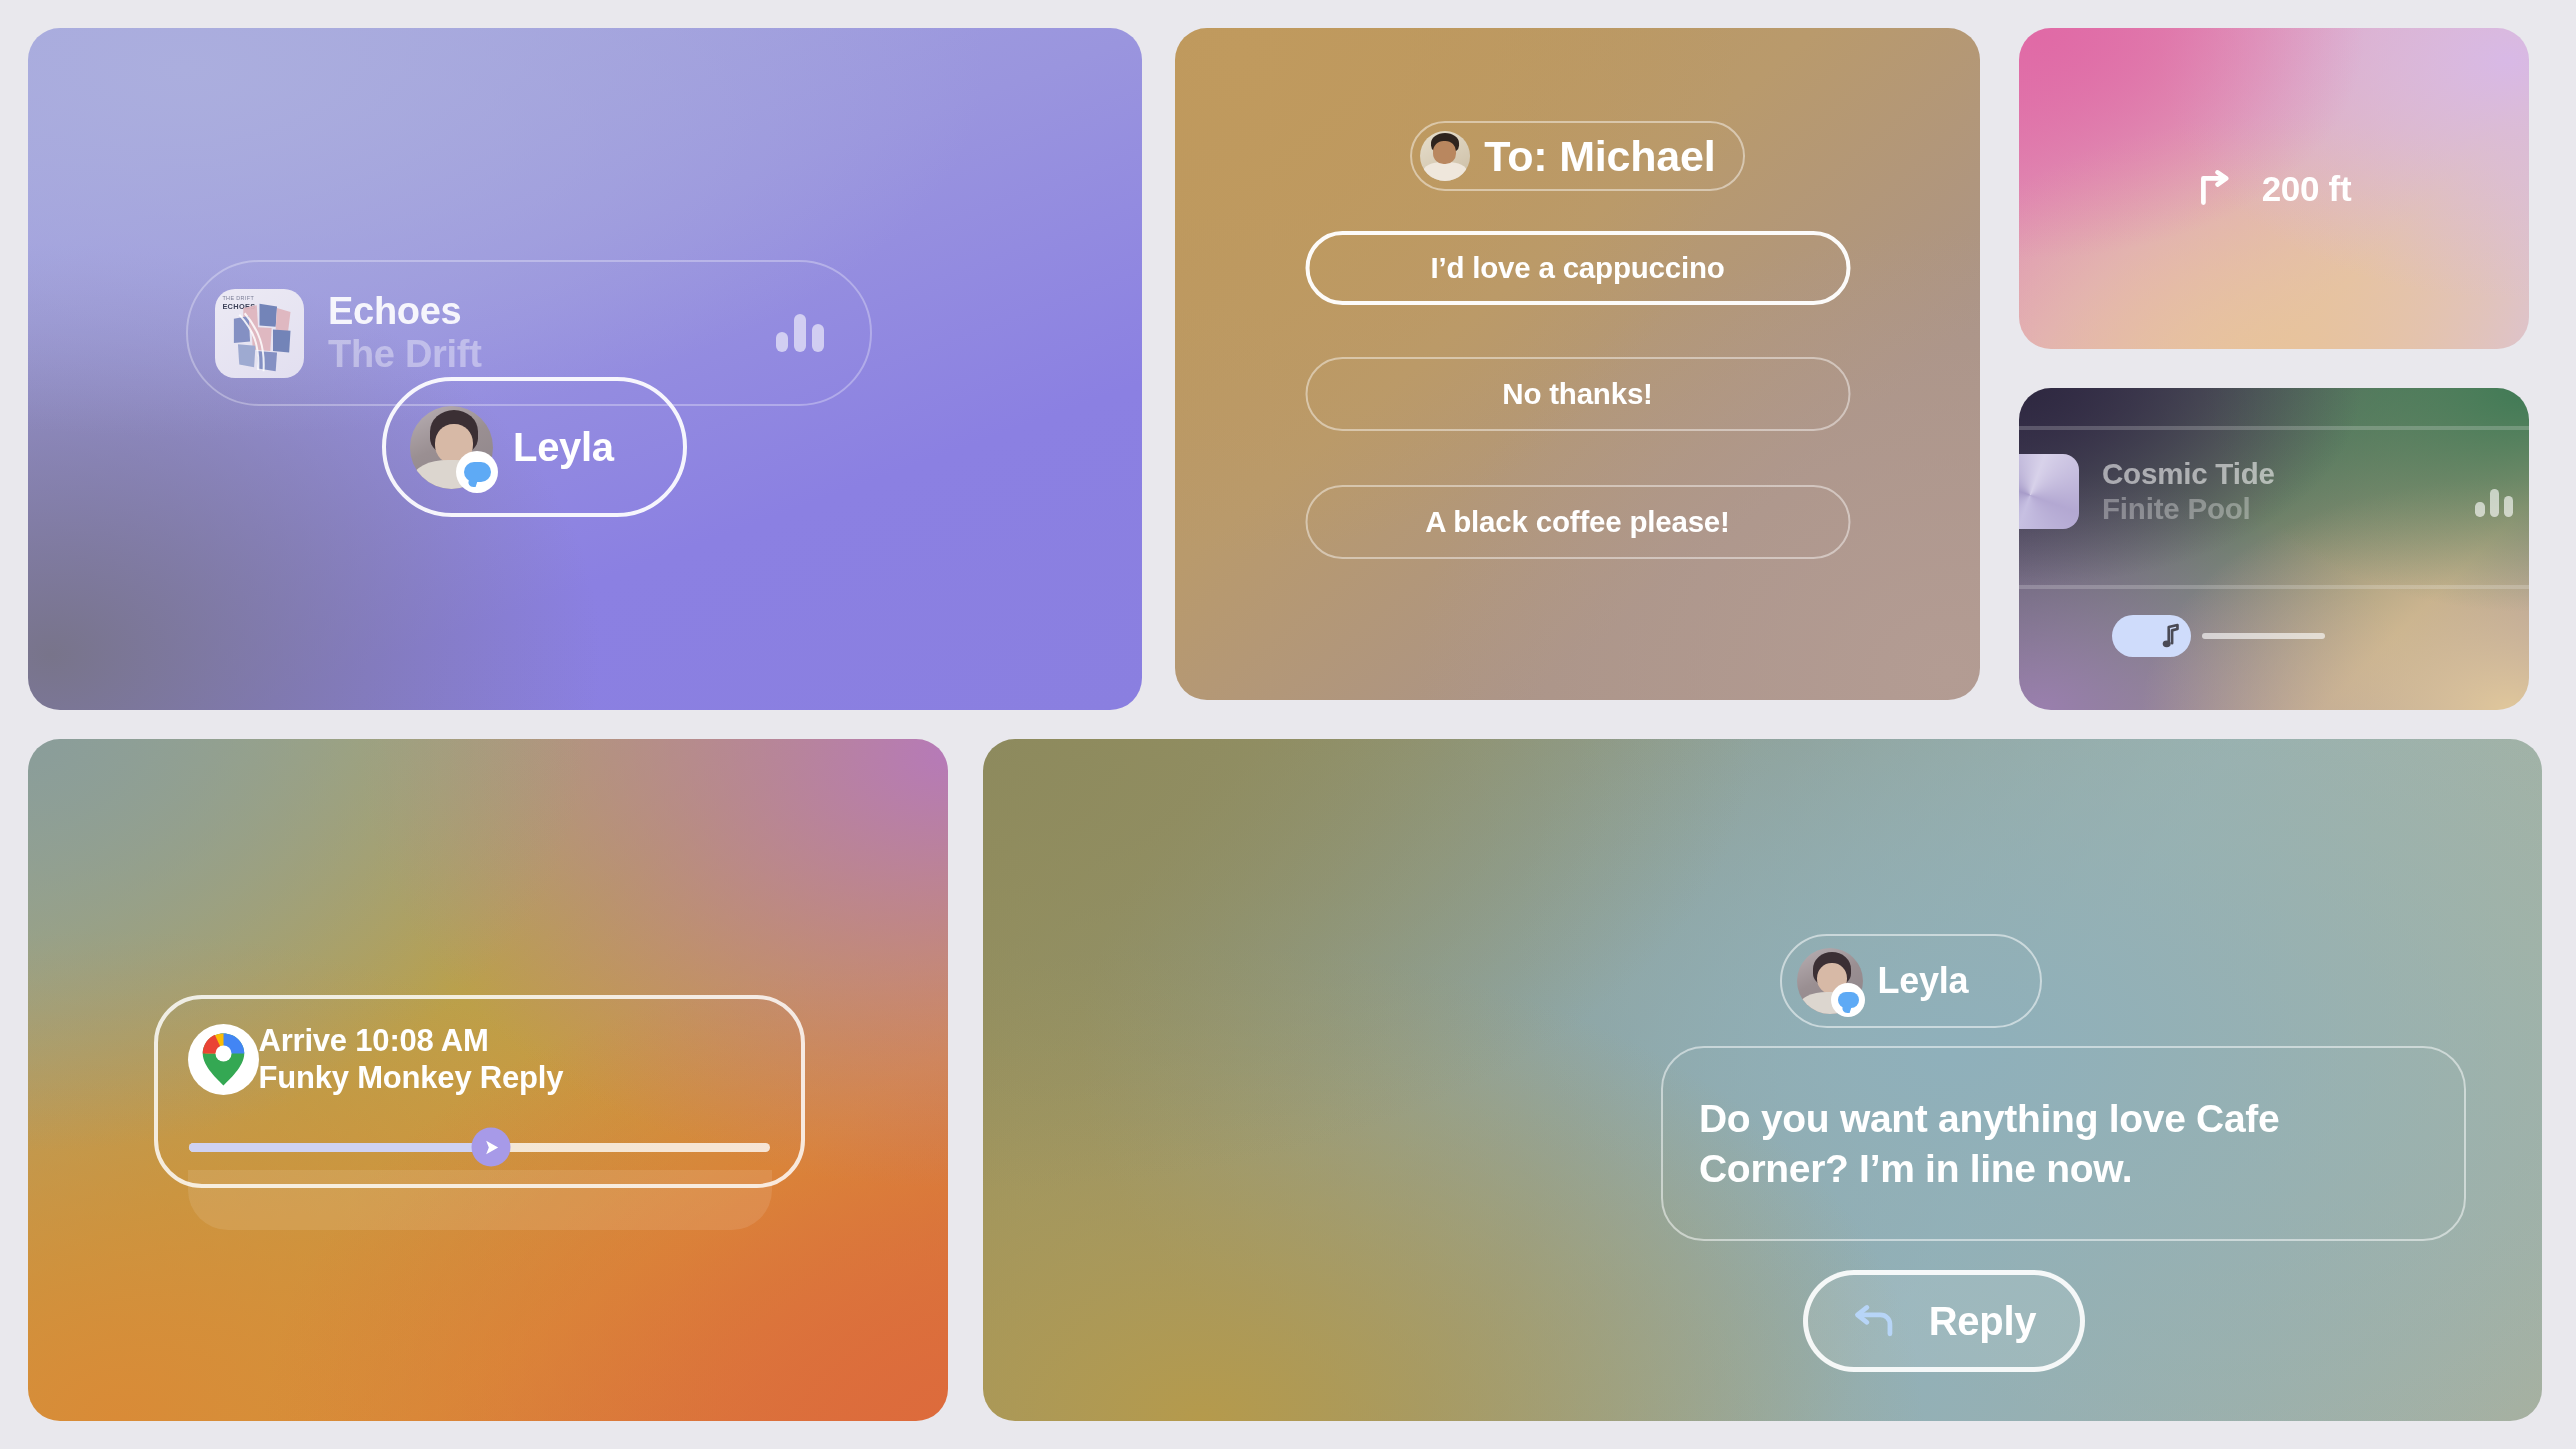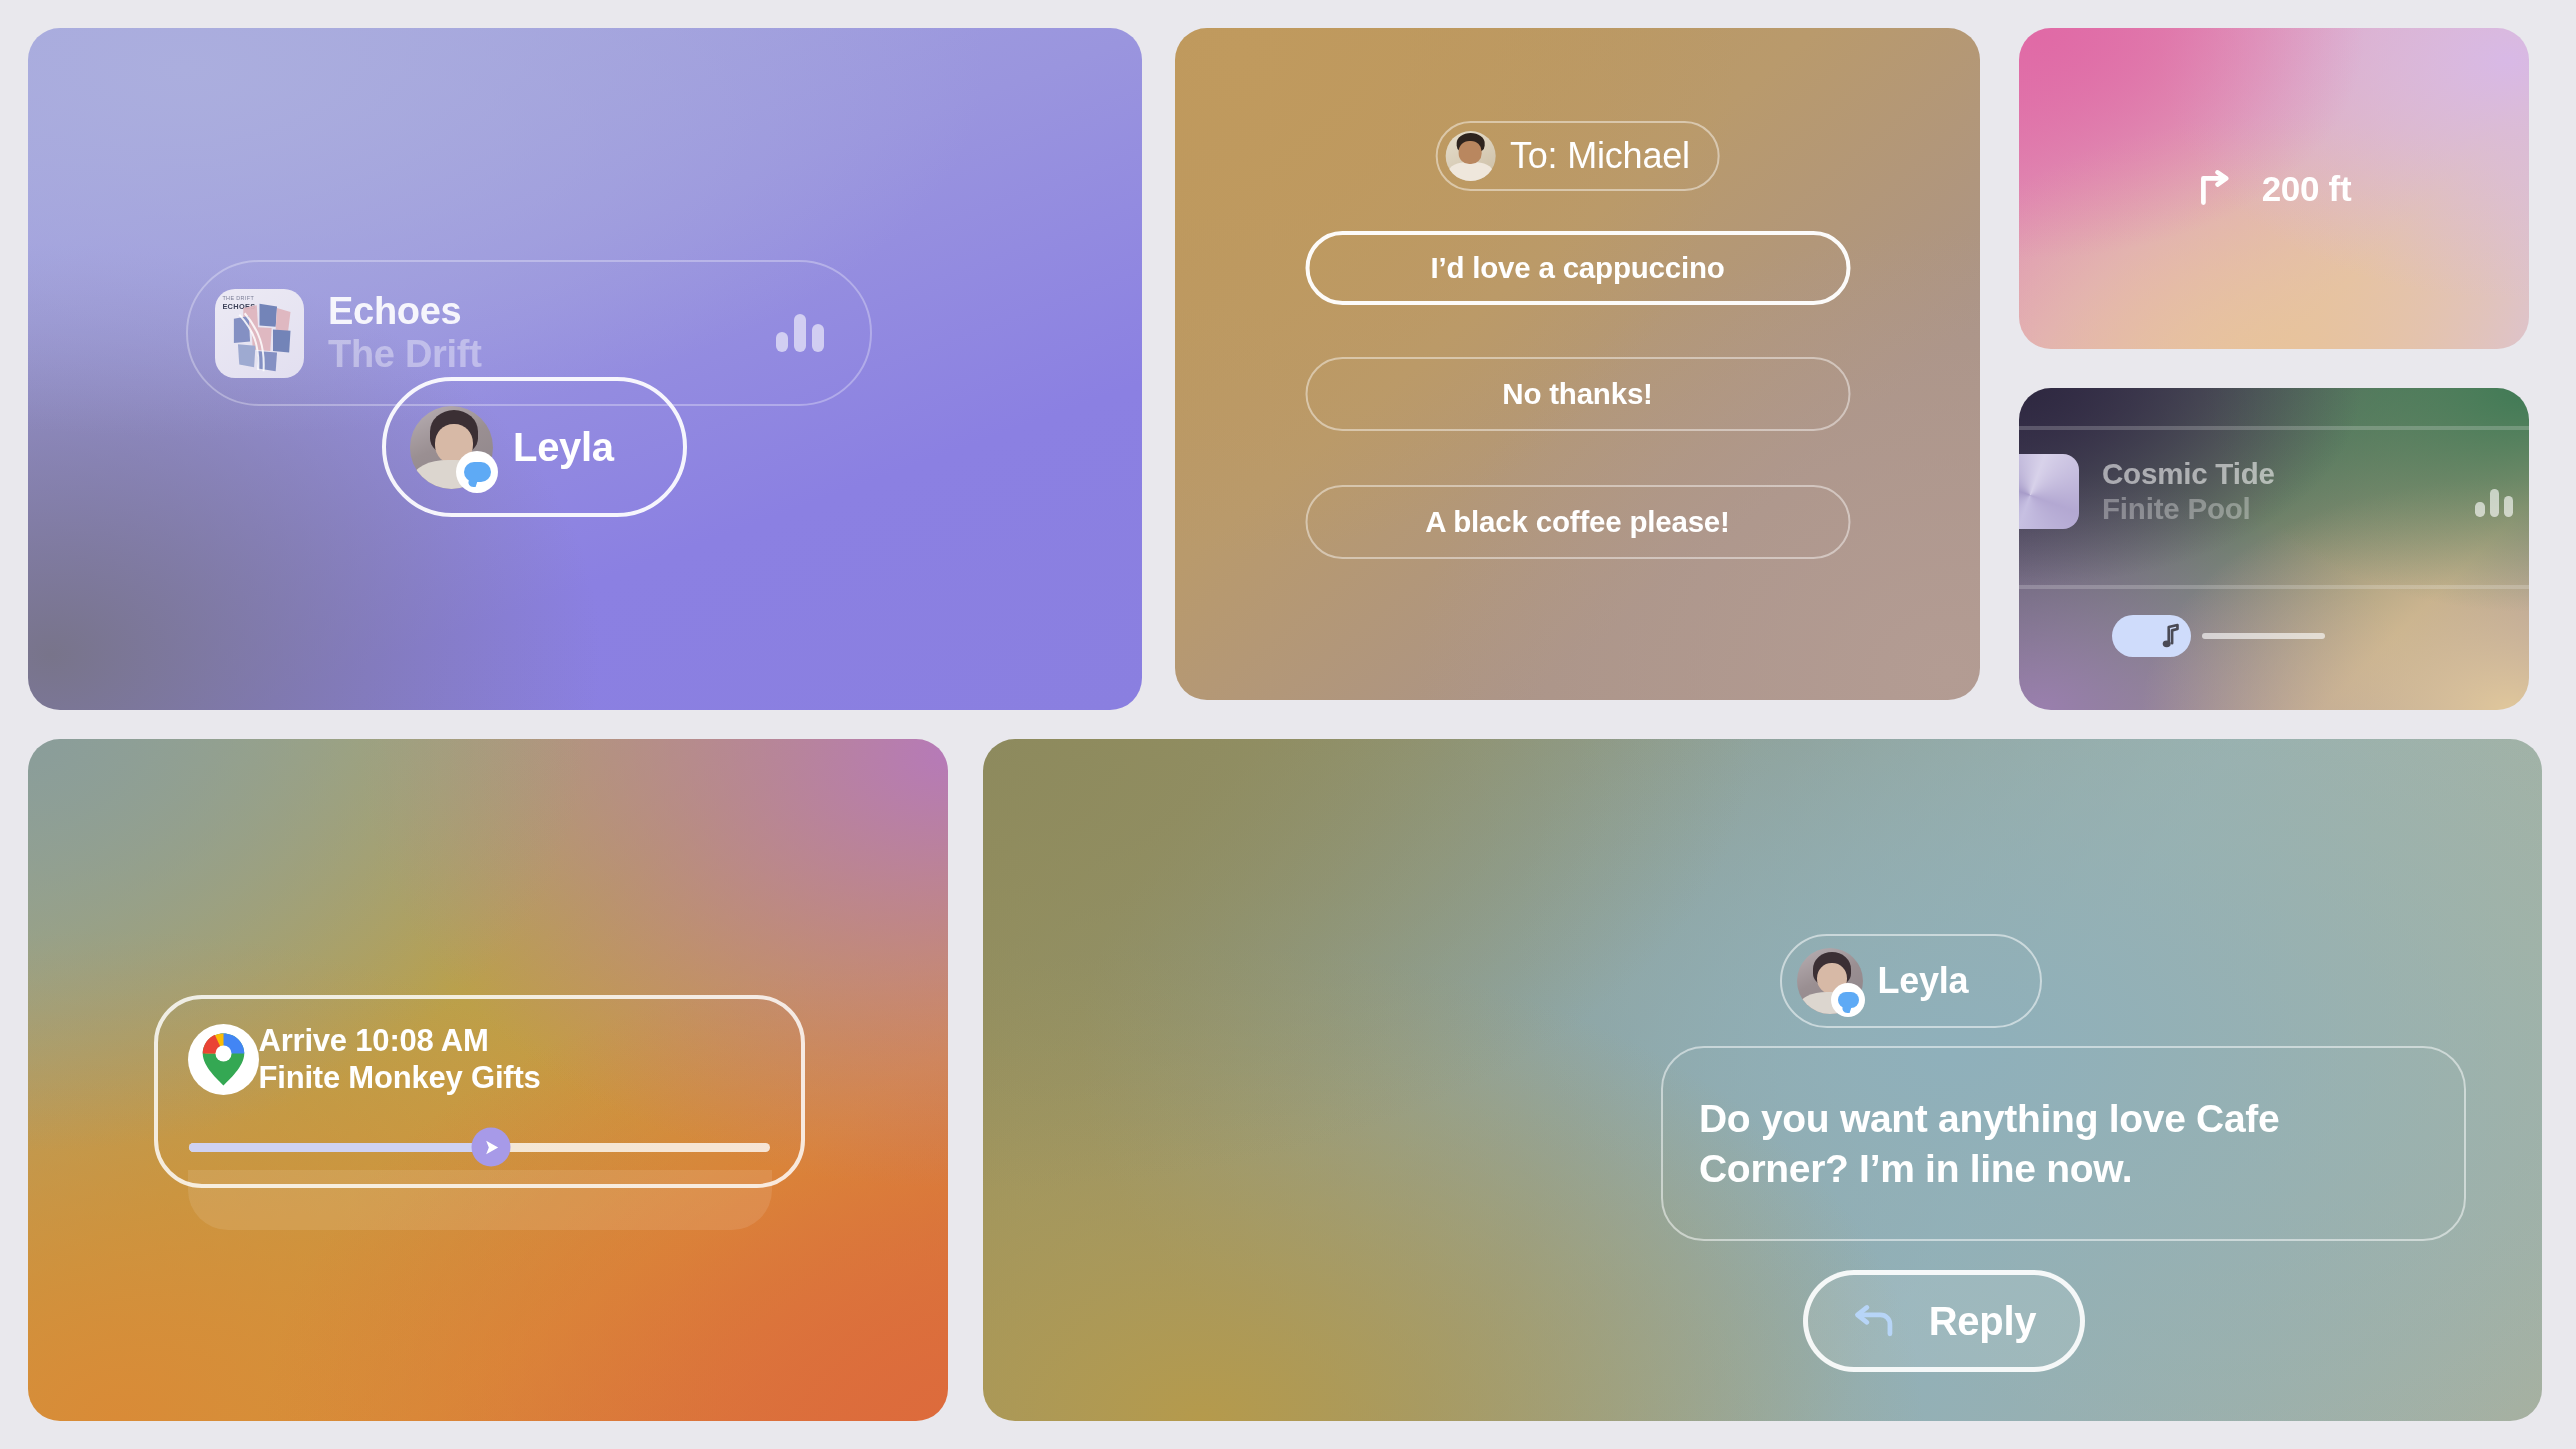--- a/index.html
+++ b/index.html
@@ -75,21 +75,21 @@
   .to-pill {
     position:absolute; left:50%; transform:translateX(-50%); top:93px;
     height:70px; padding:0 28px 0 8px; border-radius:35px;
     border:2px solid rgba(255,255,255,0.45);
     display:flex; align-items:center; gap:14.8px;
   }
   .to-avatar { width:50px; height:50px; border-radius:50%; overflow:hidden; flex:none; background:linear-gradient(150deg,#e7dfcd,#cbbda4); position:relative; }
   .to-avatar .hair { position:absolute; left:22%; top:4%; width:56%; height:40%; border-radius:50% 50% 36% 36%; background:#2e241e; }
   .to-avatar .skin { position:absolute; left:27%; top:20%; width:46%; height:46%; border-radius:46%; background:#b9875f; }
   .to-avatar .shirt { position:absolute; left:6%; top:62%; width:88%; height:44%; border-radius:44% 44% 0 0; background:#efe7dc; }
-  .to-label { font-size:36px; font-weight:400; color:#fff; letter-spacing:-0.2px; }
+  .to-label { font-size:43px; font-weight:700; color:#fff; letter-spacing:-0.2px; }
 
   .reply-opt {
     position:absolute; left:50%; transform:translateX(-50%);
     width:545px; height:74px; border-radius:37px;
     display:flex; align-items:center; justify-content:center;
     font-size:29.5px; font-weight:700; color:#ffffff; letter-spacing:-0.2px;
     border:2px solid rgba(255,255,255,0.44);
   }
   .reply-opt.selected { border:4.7px solid rgba(255,255,255,0.96);align-items:center; }
   #reply-opt-0 { top:203px; }
@@ -319,21 +319,21 @@
               <path d="M31 0 C48 0 62 13 62 30 C62 50 38 70 31 78 C24 70 0 50 0 30 C0 13 14 0 31 0 Z" fill="#34a853"></path>
               <path d="M31 0 C48 0 62 13 62 30 L8 30 C6 12 16 0 31 0 Z" fill="#4285f4"></path>
               <path d="M2 22 C6 8 17 0 31 0 L31 30 L4 30 Z" fill="#fbbc05"></path>
               <path d="M0 30 C0 18 7 7 18 2 L31 30 Z" fill="#ea4335"></path>
               <circle cx="31" cy="30" r="12" fill="#ffffff"></circle>
             </g>
           </svg>
         </div>
         <div class="maps-lines">
           <div class="l1">Arrive 10:08 AM</div>
-          <div class="l2">Finite Monkey Gifts</div>
+          <div class="l2">Funky Monkey Reply</div>
         </div>
       </div>
       <div class="maps-prog">
         <div class="fill"></div>
         <div class="knob">
           <svg width="20" height="20" viewBox="0 0 30 30">
               <polygon points="7,5 25,15 7,25 11,15" fill="#ffffff"></polygon>
             </svg>
         </div>
       </div>

